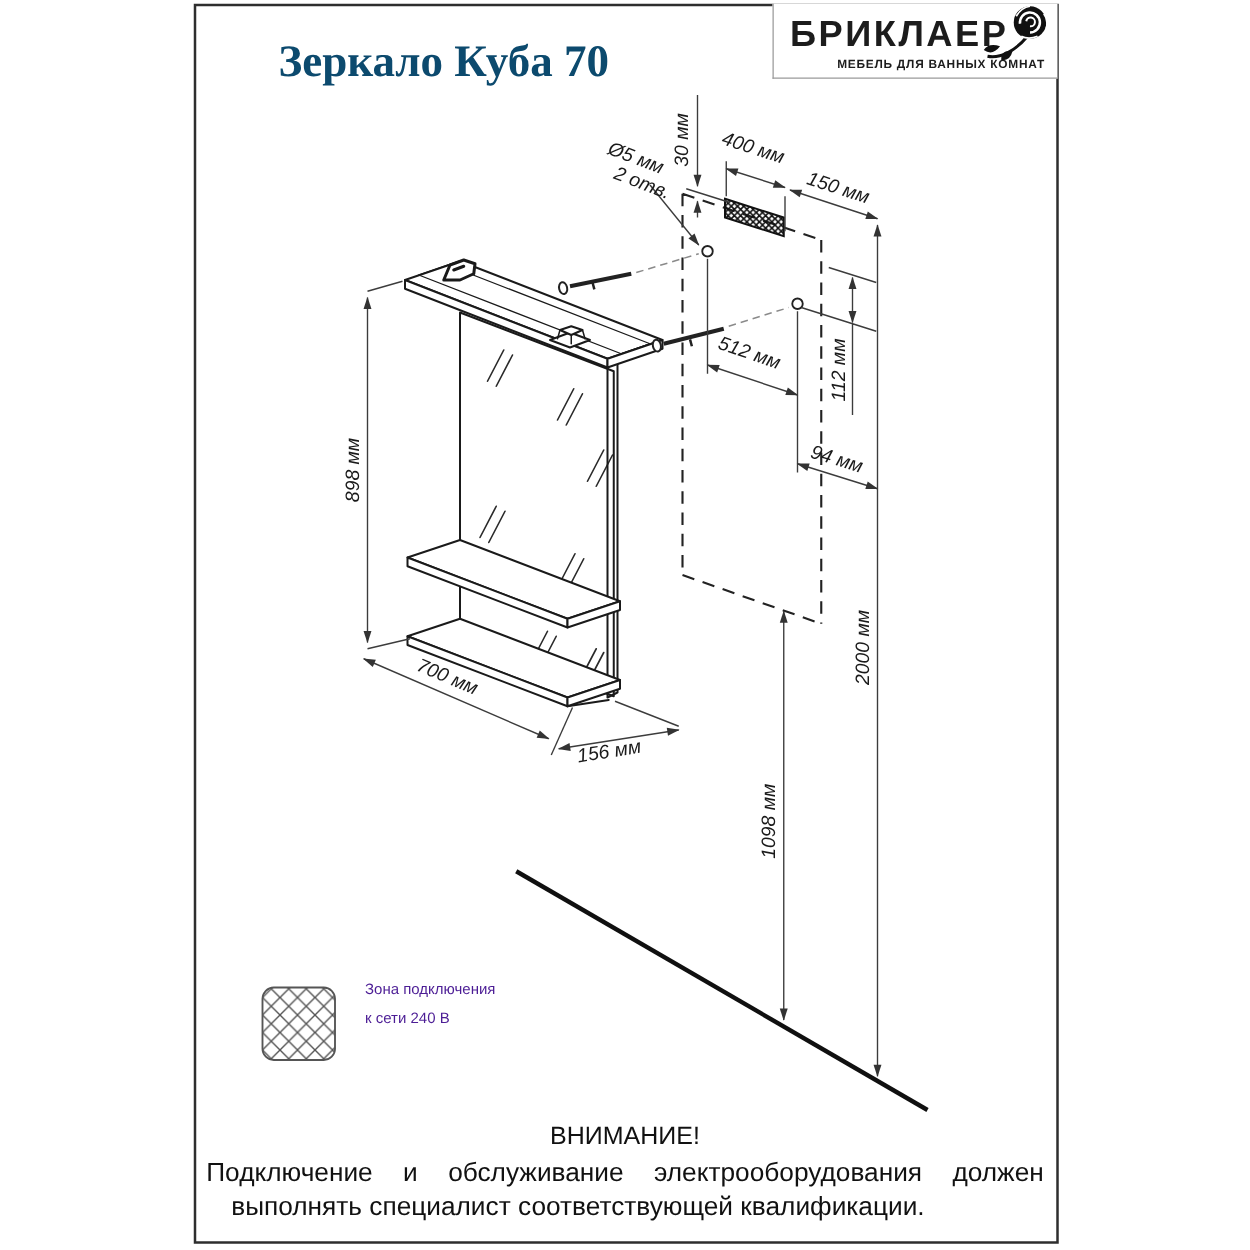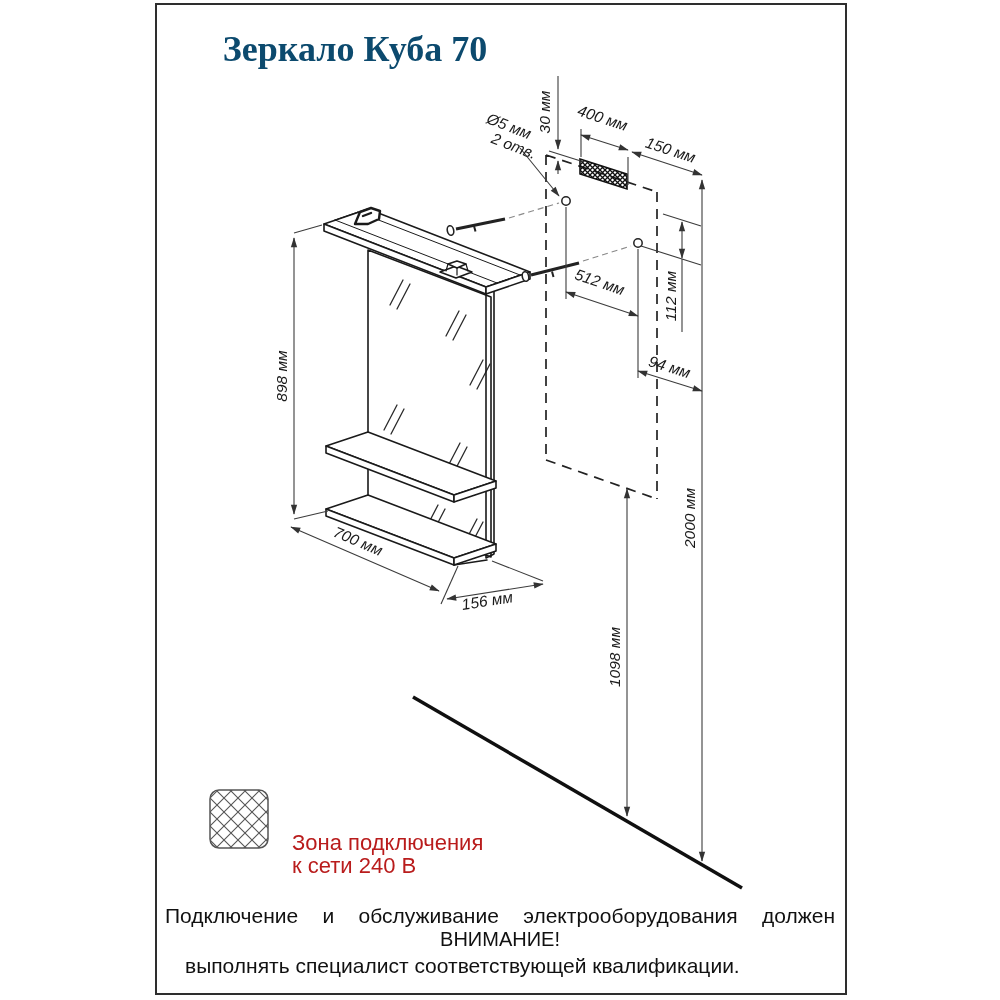--- a/index.html
+++ b/index.html
@@ -12,34 +12,49 @@
   #logoBox{position:absolute;left:618px;top:3px;width:227px;height:59px;background:#fff;
            border-left:1px solid #9a9a9a;border-bottom:1px solid #9a9a9a;}
   #brand{position:absolute;left:13px;top:9px;font-size:29px;font-weight:bold;
          letter-spacing:2px;color:#1c1c1c;}
   #tagline{position:absolute;right:10px;top:43px;font-size:9.5px;font-weight:bold;
            letter-spacing:0.6px;color:#1c1c1c;white-space:nowrap;}
   #roseWrap{position:absolute;right:4px;top:0px;}
   svg{display:block;}
   #draw{position:absolute;left:0;top:0;}
   .dimtxt{font-family:"Liberation Sans",sans-serif;font-style:italic;font-size:15.5px;fill:#1a1a1a;}
-  #legendText{position:absolute;left:292px;top:831px;font-size:22px;line-height:23px;color:#b91c1c;}
+  #legendText{position:absolute;left:292px;top:780px;font-size:12px;line-height:23px;color:#4c1d95;}
   #warn{position:absolute;left:165px;top:898px;width:670px;}
   #warnTitle{text-align:center;font-size:20px;color:#111;}
   #warnL1{margin-top:6px;font-size:21px;text-align:justify;text-align-last:justify;color:#111;}
   #warnL2{margin-top:3px;font-size:21px;color:#111;margin-left:20px;}
 </style>
 </head>
 <body>
 
 <div id="page">
   <div id="frame"></div>
 
   <div id="title">Зеркало Куба 70</div>
 
+  <div id="logoBox">
+    <div id="brand">БРИКЛАЕР</div>
+    <div id="roseWrap">
+      <svg width="56" height="46" viewBox="0 0 56 46">
+        <path d="M4,42 C14,44 26,38 36,26" stroke="#111" stroke-width="2.4" fill="none"></path>
+        <path d="M14,34 q-9,-3 -13,3 q7,5 13,-3 z" fill="#111"></path>
+        <path d="M24,38 q-2,8 -9,7 q-1,-8 9,-7 z" fill="#111"></path>
+        <circle cx="38" cy="15" r="13" fill="#111"></circle>
+        <path d="M38,15 m-8,1 a8,8 0 1,1 8,7" stroke="#fff" stroke-width="2" fill="none"></path>
+        <path d="M38,15 m-3,-1 a3.5,3.5 0 1,1 3,4" stroke="#fff" stroke-width="1.6" fill="none"></path>
+        <path d="M27,10 q4,-7 11,-8 M49,8 q4,5 2,12 M31,26 q6,3 13,0" stroke="#fff" stroke-width="1.4" fill="none"></path>
+      </svg>
+    </div>
+    <div id="tagline">МЕБЕЛЬ ДЛЯ ВАННЫХ КОМНАТ</div>
+  </div>
 
   <svg id="draw" width="1000" height="1000" viewBox="0 0 1000 1000">
     <defs>
       <marker id="ar" viewBox="0 0 10 10" refX="9.3" refY="5" markerWidth="11" markerHeight="9" orient="auto-start-reverse">
         <path d="M0,1.8 L10,5 L0,8.2 Z" fill="#333"></path>
       </marker>
       <pattern id="hx" width="5" height="5" patternUnits="userSpaceOnUse">
         <path d="M0,5 L5,0 M0,0 L5,5" stroke="#111" stroke-width="1.3"></path>
       </pattern>
       <pattern id="hl" width="14" height="14" patternUnits="userSpaceOnUse">
@@ -174,17 +189,17 @@
 
     <rect x="210" y="790" width="58" height="58" rx="9" fill="url(#hl)" stroke="#555" stroke-width="1.5"></rect>
   </svg>
 
   <div id="legendText">
     <div>Зона подключения</div>
     <div>к сети 240 В</div>
   </div>
 
   <div id="warn">
+    <div id="warnTitle">ВНИМАНИЕ!</div>
     <div id="warnL1">Подключение и обслуживание электрооборудования должен</div>
-    <div id="warnTitle">ВНИМАНИЕ!</div>
     <div id="warnL2">выполнять специалист соответствующей квалификации.</div>
   </div>
 </div>
 
 </body></html>

